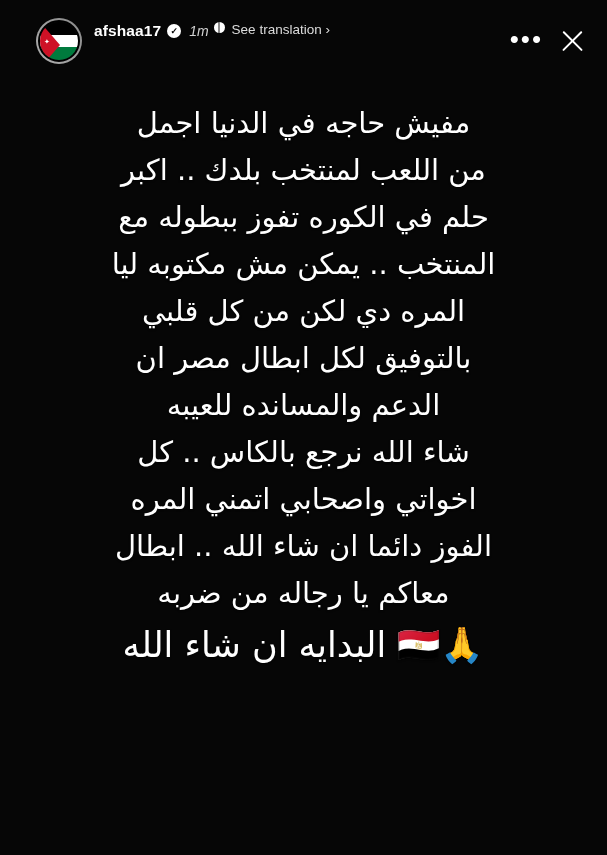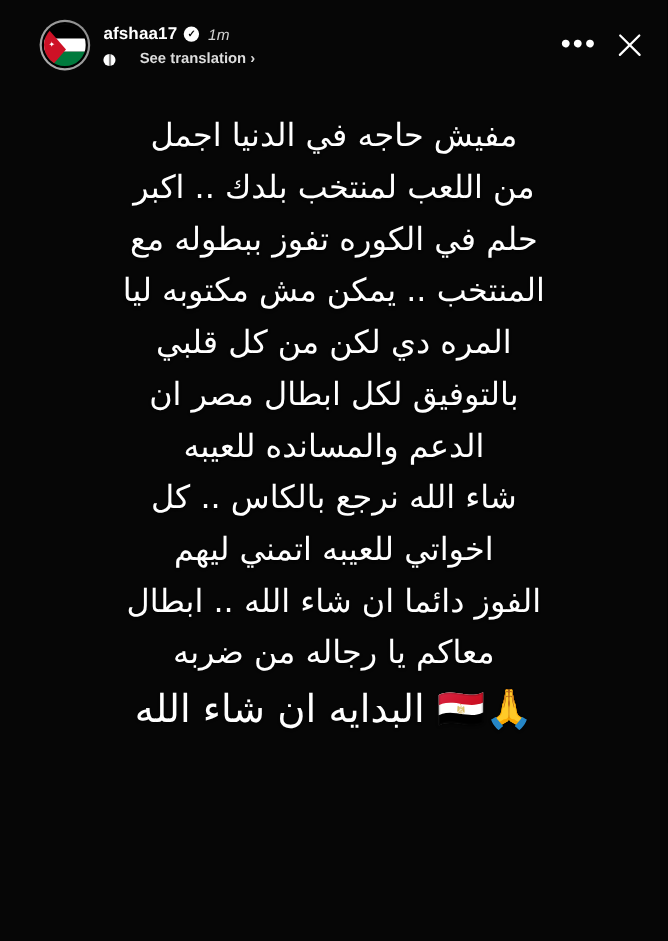--- a/index.html
+++ b/index.html
@@ -53,21 +53,20 @@
     border-bottom: 23px solid transparent;
     border-left: 20px solid #ce1126;
   }
   .jo-star {
     position:absolute; left:4px; top:50%; transform:translateY(-50%);
     color:#fff; font-size:7px; line-height:7px;
   }
   .meta {
     margin-left: 12px;
     display: flex;
-    flex-direction: column;
     gap: 5px;
     padding-top: 6px;
   }
   .line1 {
     display: flex;
     align-items: center;
     gap: 6px;
   }
   .username {
     color: #fff;
@@ -86,25 +85,24 @@
     font-weight: bold;
   }
   .time {
     color: #d2d2d2;
     font-size: 14px;
     margin-left: 2px;
     font-style: italic;
   }
   .translate {
     display: flex;
-    align-items: flex-end;
-    gap: 22px;
+    align-items: flex-start;
+    gap: 7px;
     color: #dcdcdc;
     font-size: 13.5px;
-    font-weight: bold;
   }
   .globe {
     width: 11px; height: 11px;
     border-radius: 50%;
     background: #fff;
     display:inline-block;
     position: relative;
   }
   .globe::after {
     content:"";
@@ -195,19 +193,19 @@
 
   <div class="body-text">
     <span class="ln">مفيش حاجه في الدنيا  اجمل</span>
     <span class="ln">من اللعب لمنتخب بلدك .. اكبر</span>
     <span class="ln">حلم في الكوره تفوز ببطوله مع</span>
     <span class="ln">المنتخب .. يمكن مش مكتوبه ليا</span>
     <span class="ln">المره دي لكن من كل قلبي</span>
     <span class="ln">بالتوفيق لكل ابطال مصر ان</span>
     <span class="ln">الدعم والمسانده  للعيبه</span>
     <span class="ln">شاء الله نرجع بالكاس ..  كل</span>
-    <span class="ln">اخواتي للعيبه اتمني ليهم</span>
+    <span class="ln">اخواتي واصحابي اتمني المره</span>
     <span class="ln">الفوز دائما ان شاء الله .. ابطال</span>
     <span class="ln">معاكم يا رجاله من ضربه</span>
     <span class="ln emoji">🙏🇪🇬 البدايه ان شاء الله</span>
   </div>
 
 </div>
 
 </body></html>

